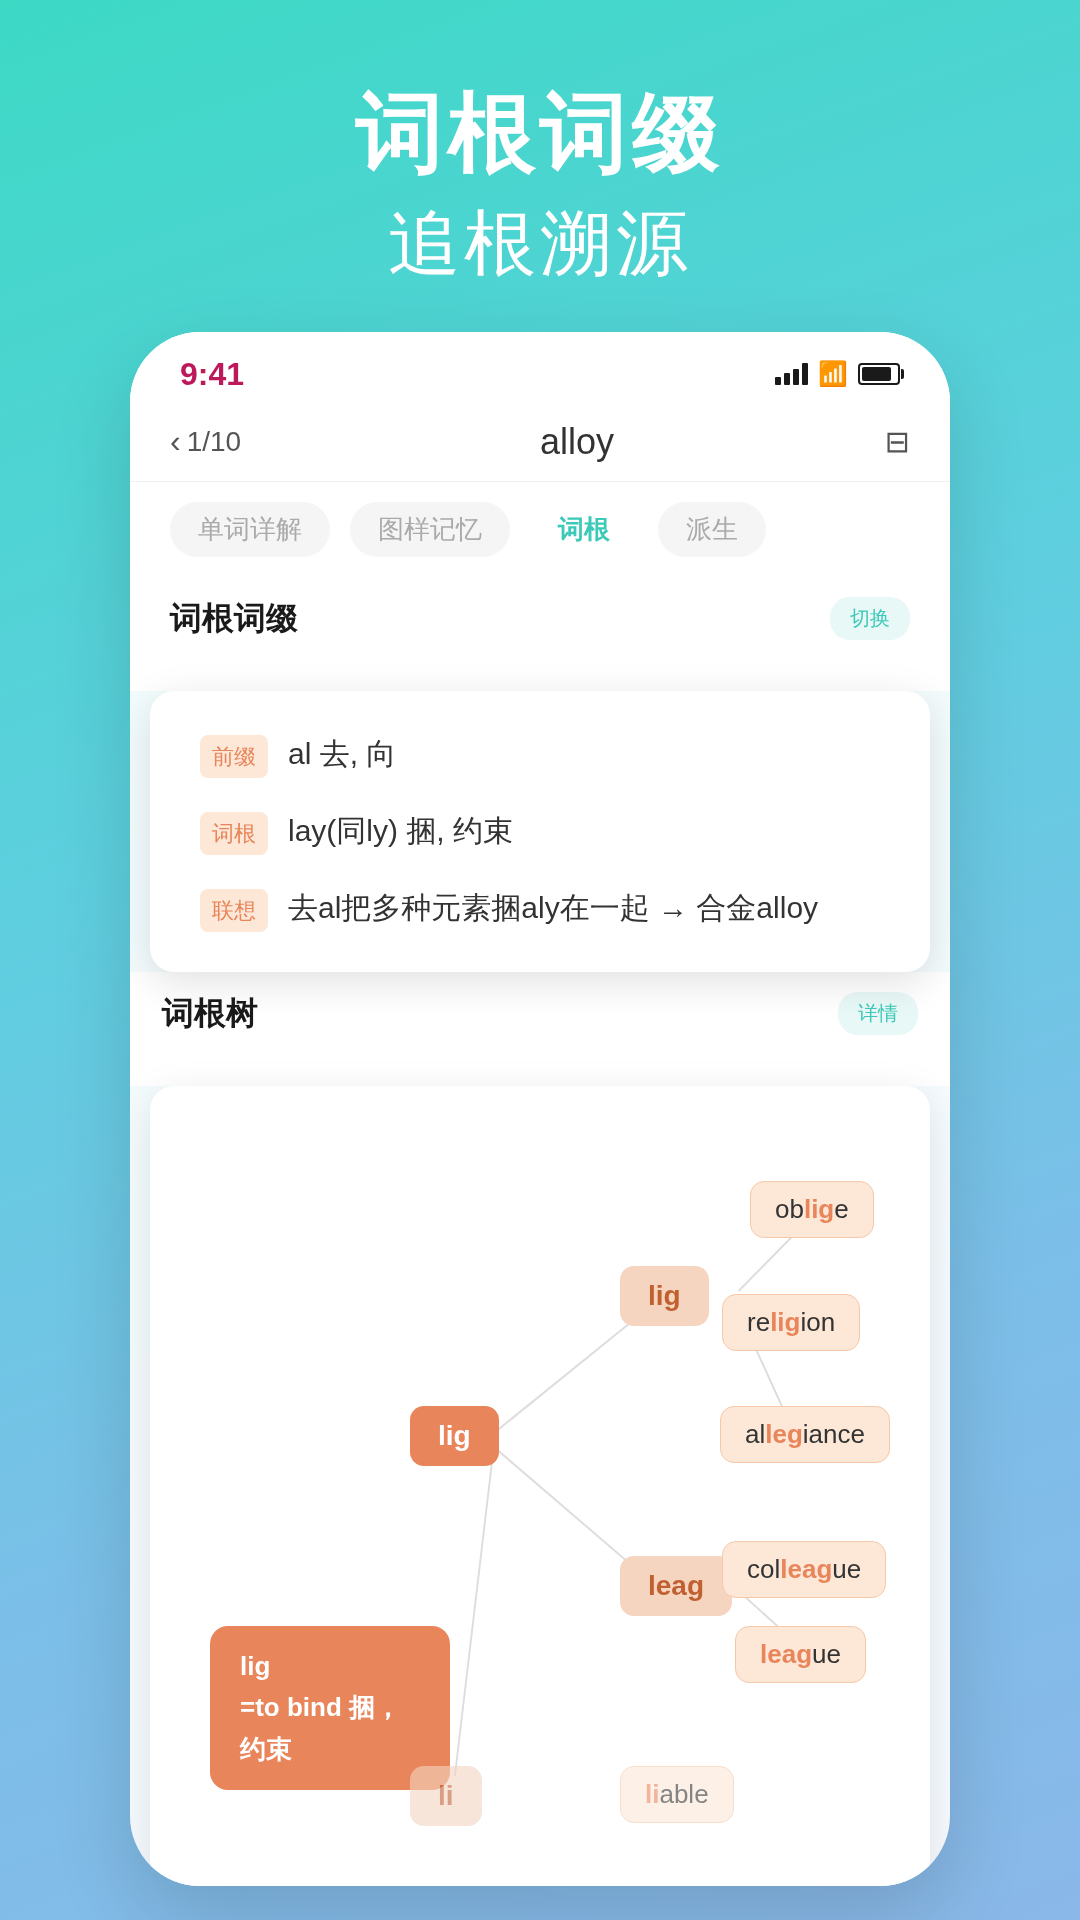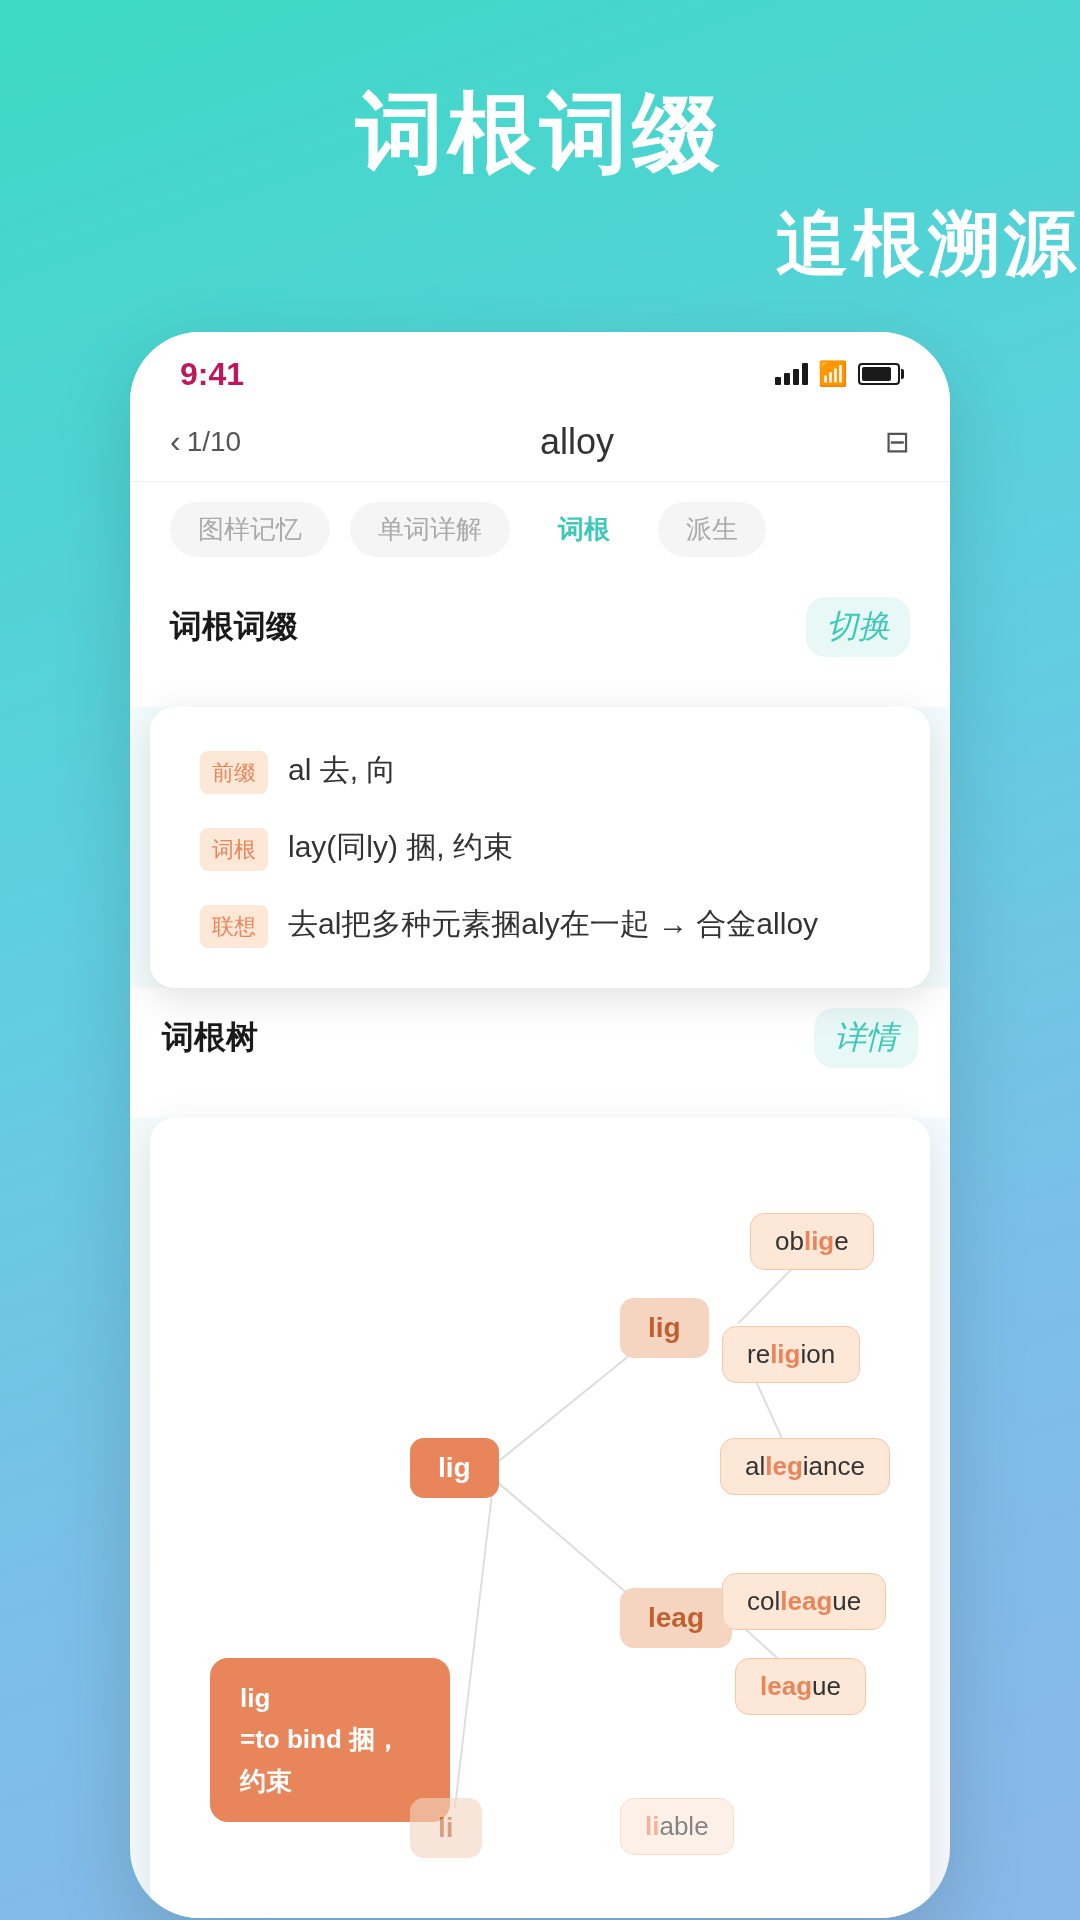--- a/index.html
+++ b/index.html
@@ -21,25 +21,24 @@
     }
     .hero-title {
       font-size: 88px;
       font-weight: 700;
       color: white;
       letter-spacing: 4px;
       line-height: 1.2;
     }
     .hero-subtitle {
       font-size: 72px;
-      font-weight: 700;
+      font-weight: 400;
       color: white;
       letter-spacing: 4px;
       margin-top: 10px;
-      text-align: right;
     }
 
     
     .phone-container {
       position: relative;
       margin: 0 auto;
       width: 820px;
       
     }
 
@@ -180,26 +179,25 @@
       justify-content: space-between;
       align-items: center;
       margin-bottom: 20px;
     }
     .section-title {
       font-size: 32px;
       font-weight: 700;
       color: #1a1a1a;
     }
     .section-action {
-      font-size: 32px;
+      font-size: 20px;
       color: #3dc9b8;
       background: #e8f8f6;
       padding: 8px 20px;
       border-radius: 20px;
-      font-style: italic;
     }
 
     
     .floating-card {
       background: white;
       border-radius: 24px;
       padding: 40px 50px;
       box-shadow: 0 10px 40px rgba(0,0,0,0.12);
       margin: 0 20px;
       position: relative;
@@ -345,24 +343,24 @@
       <div class="nav-back">
         <span class="nav-back-arrow">‹</span>
         <span>1/10</span>
       </div>
       <span class="nav-title">alloy</span>
       <span class="nav-settings">⊟</span>
     </div>
 
     <div class="tab-bar">
       <div class="tab-item inactive">
+        <span>单词详解</span>
+      </div>
+      <div class="tab-item inactive">
         <span>图样记忆</span>
-      </div>
-      <div class="tab-item inactive">
-        <span>单词详解</span>
       </div>
       <div class="tab-item active">
         <span>词根</span>
       </div>
       <div class="tab-item inactive">
         <span>派生</span>
       </div>
     </div>
 
     <div class="content-area">

